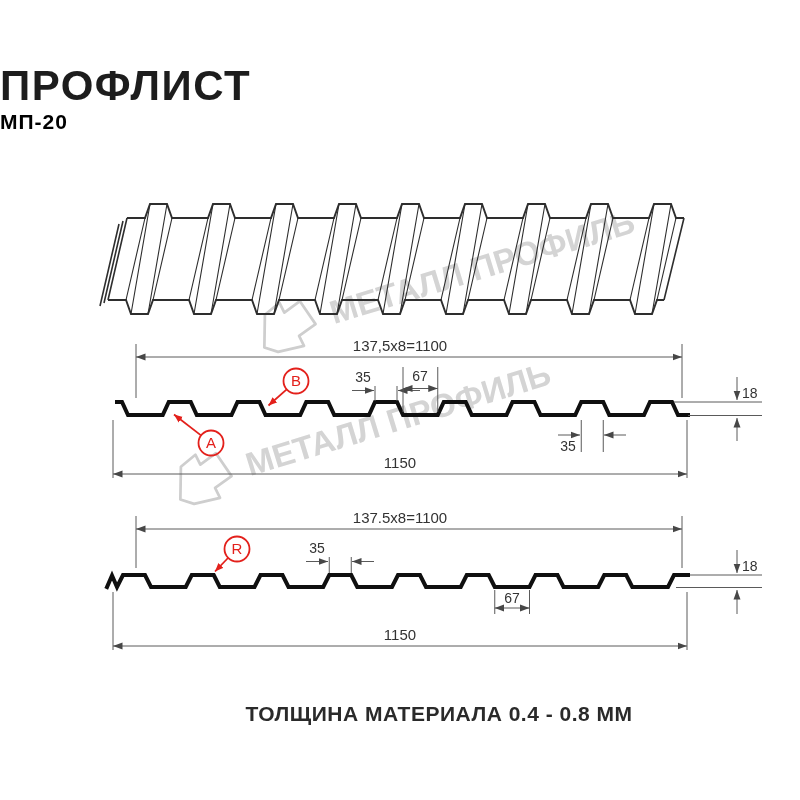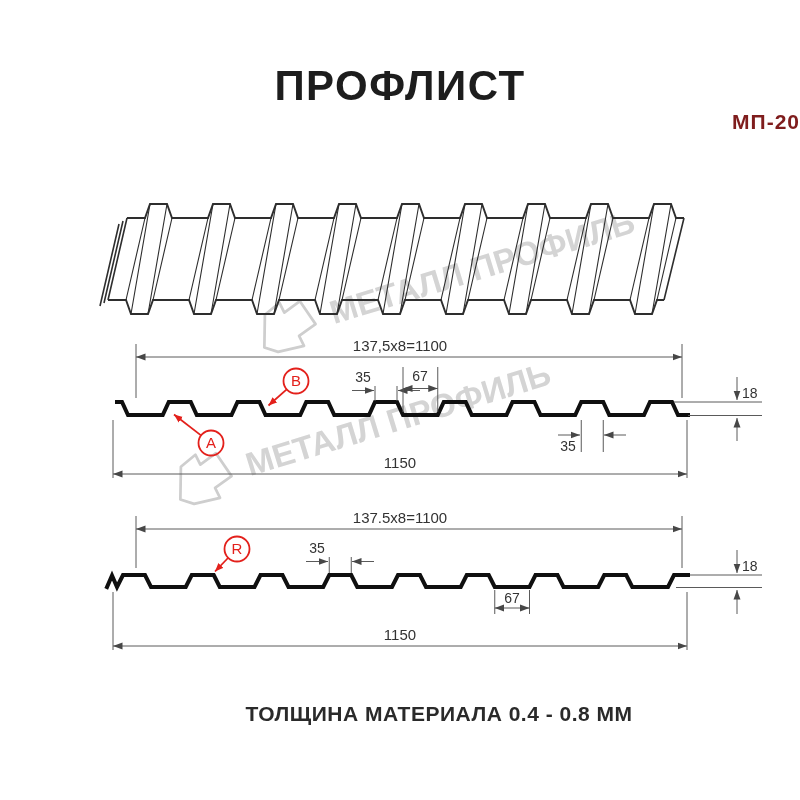--- a/index.html
+++ b/index.html
@@ -1,21 +1,21 @@
 <!DOCTYPE html>
 <html><head>
 <meta charset="utf-8">
 <style>
   html,body{margin:0;padding:0;background:#fff;}
   .canvas{position:relative;width:800px;height:800px;background:#ffffff;overflow:hidden;
           font-family:"Liberation Sans",sans-serif;}
-  .title{position:absolute;top:62px;left:0;width:100%;text-align:center;
+  .title{position:absolute;top:62px;left:0;width:100%;text-align:left;
          font-size:42px;font-weight:800;letter-spacing:1.5px;color:#1d1d1d;}
-  .subtitle{position:absolute;top:110px;left:0;width:100%;text-align:right;
-            font-size:21px;font-weight:600;letter-spacing:1px;color:#7f1d1d;}
+  .subtitle{position:absolute;top:110px;left:0;width:100%;text-align:left;
+            font-size:21px;font-weight:600;letter-spacing:1px;color:#000000;}
   .footer{position:absolute;top:702px;left:0;width:100%;text-align:center;
           font-size:21px;font-weight:600;letter-spacing:0.5px;color:#2a2a2a;padding-left:39px;}
   .wm{position:absolute;display:flex;align-items:center;gap:12px;color:#d4d4d4;
       font-weight:700;white-space:nowrap;transform-origin:0 50%;z-index:1;}
   #wm1{left:258px;top:308px;font-size:33px;transform:rotate(-17deg);}
   #wm2{left:174px;top:460px;font-size:33px;transform:rotate(-17deg);}
   .wm svg{flex:none;}
   svg.layer{position:absolute;z-index:2;}
   #sheet3d{left:88px;top:192px;}
   #dims{left:0px;top:335px;}

